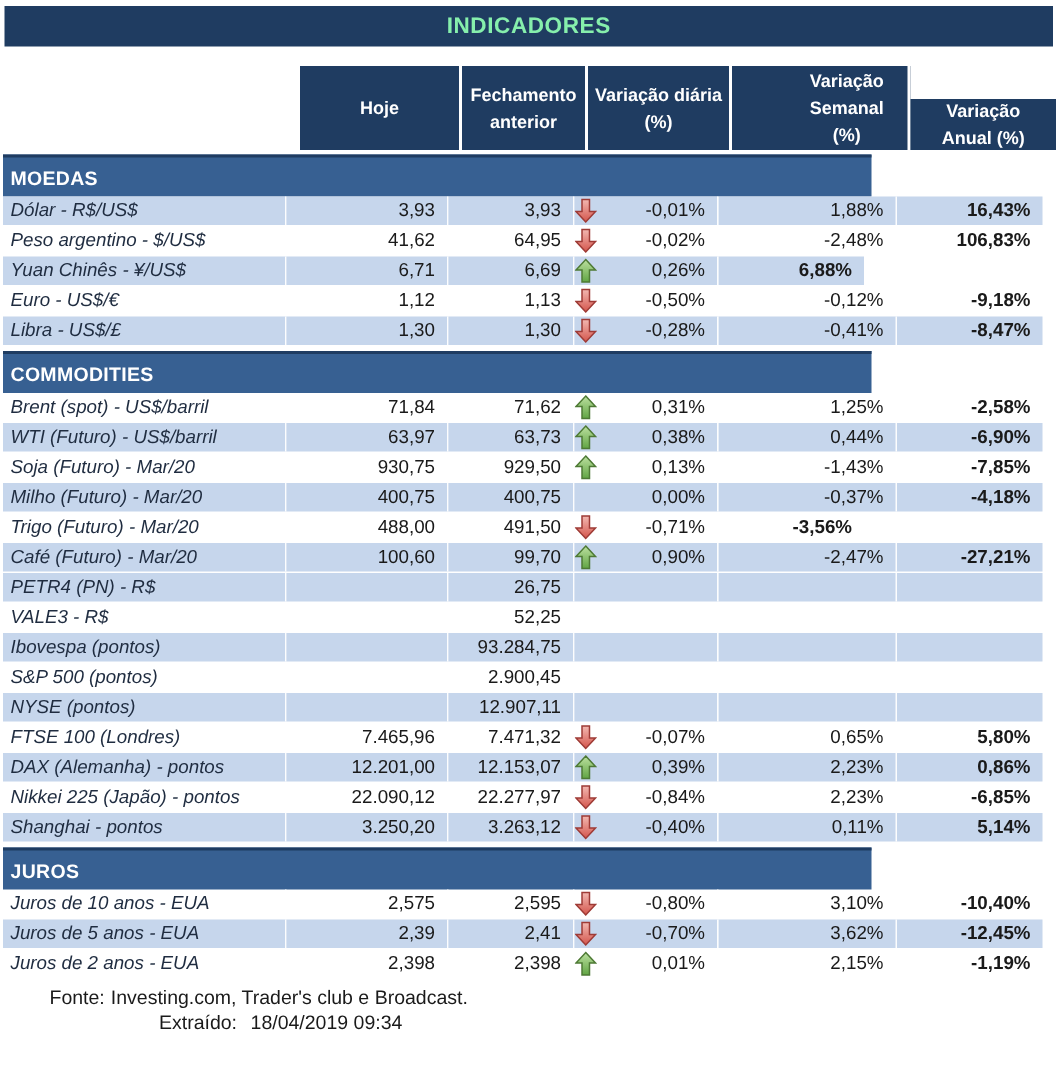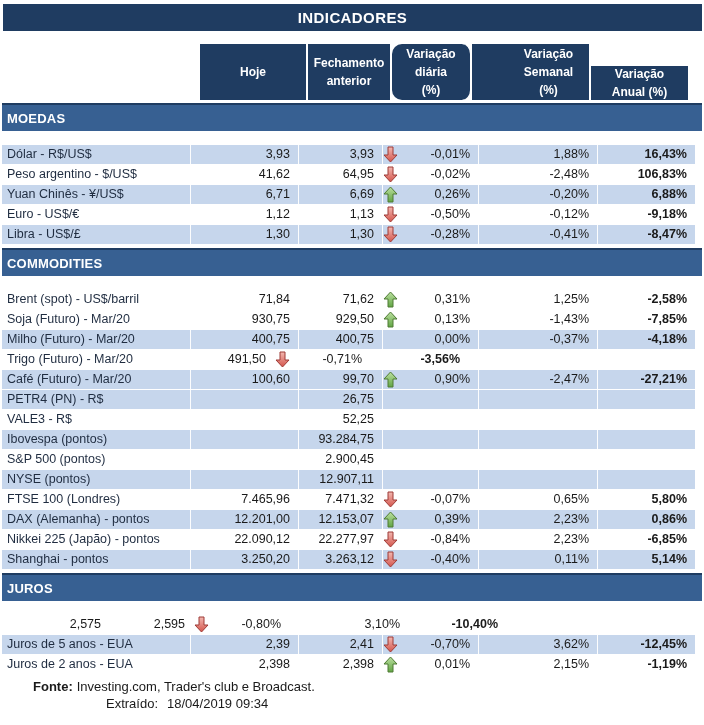--- a/index.html
+++ b/index.html
@@ -2,57 +2,57 @@
 <html style="--navy: #1F3C61; --band: #376092; --rowblue: #C6D6EC;"><head>
 <meta charset="utf-8">
 <style>
   * { box-sizing: border-box; margin: 0; padding: 0; }
   html, body { width: 704px; height: 725px; background: #ffffff; overflow: hidden; }
   body { font-family: "Liberation Sans", sans-serif; }
   .sheet { position: relative; width: 704px; height: 725px; }
 
   .title-bar {
     margin: 4px 2px 0 3px; height: 27px; background: var(--navy);
-    color: #ffffff; font-weight: bold; font-size: 15px; letter-spacing: .4px;
+    color: #86efac; font-weight: bold; font-size: 15px; letter-spacing: .4px;
     display: flex; align-items: center; justify-content: center;
   }
 
   .col-header { display: flex; margin-left: 2px; margin-top: 13px; height: 56px; }
   .col-spacer { width: 198px; }
   .h-cell {
     background: var(--navy); color: #fff; font-weight: bold; font-size: 12px;
     display: flex; align-items: center; justify-content: center; text-align: center;
     white-space: pre-line; line-height: 1.5; border-right: 2px solid #fff;
   }
   .h-cell:last-child { border-right: none; }
-  .w-hoje { width: 108px; } .w-fech { width: 84px; } .w-vd { width: 80px; border-radius: 10px; }
+  .w-hoje { width: 108px; } .w-fech { width: 84px; } .w-vd { width: 96px; }
   .w-vs { width: 119px; padding-left: 36px; } .w-va { width: 97px; margin-top: 22px; }
 
   .band {
-    margin-left: 2px; margin-top: 3px; margin-bottom: 14px; width: 700px; height: 28px;
+    margin-left: 2px; margin-top: 3px; margin-bottom: 0; width: 579px; height: 28px;
     background: var(--band); border-top: 2px solid var(--navy);
     color: #fff; font-weight: bold; font-size: 13px; letter-spacing: .2px;
     display: flex; align-items: center; padding-left: 5px;
   }
 
   .row { display: flex; margin-left: 2px; width: 700px; height: 20px; border-bottom: 1px solid #fff; }
   .row.shaded .cell { background: var(--rowblue); }
   .cell {
     height: 100%; font-size: 12.5px; line-height: 19px; color: #1a1a1a;
     border-right: 1px solid rgba(255,255,255,.95); overflow: hidden; white-space: nowrap;
   }
   .cell:last-child { border-right: none; font-weight: bold; }
-  .c-label { width: 189px; padding-left: 5px; color: #1f2c40; }
+  .c-label { width: 189px; padding-left: 5px; color: #1f2c40; font-style: italic; }
   .c-hoje { width: 108px; } .c-fech { width: 84px; } .c-vd { width: 96px; position: relative; }
   .c-vs { width: 119px; } .c-va { width: 97px; }
   .num { text-align: right; padding-right: 8px; }
   .c-vd .arrow { position: absolute; left: 0; top: 1px; }
 
   .footer { margin-left: 3px; margin-top: 4px; font-size: 13px; color: #1a1a1a; }
-  .footer .line1 .bold { font-weight: bold; padding-left: 30px; }
+  .footer .line1 .bold { font-weight: normal; padding-left: 30px; }
   .footer .line1 .rest { margin-left: 4px; }
   .footer .line2 { margin-left: 103px; margin-top: 2px; }
   .footer .line2 .val { margin-left: 9px; }
 </style>
 </head>
 <body>
 
 <svg width="0" height="0" style="position:absolute" aria-hidden="true">
   <defs>
     <linearGradient id="gUp" x1="0" y1="0" x2="0" y2="1">
@@ -104,21 +104,20 @@
         <div class="cell c-vs num">-2,48%</div>
         <div class="cell c-va num">106,83%</div>
       </div>
       <div class="row shaded">
         <div class="cell c-label">Yuan Chinês - ¥/US$</div>
         <div class="cell c-hoje num">6,71</div>
         <div class="cell c-fech num">6,69</div>
         <div class="cell c-vd num"><span class="arrow"><svg width="15" height="17" viewBox="0 0 15 17">
               <path d="M7.5 1 L14 8 H10 V16 H5 V8 H1 Z" fill="url(#gUp)" stroke="#4E7A35" stroke-width="1"></path>
             </svg></span><span>0,26%</span></div>
-        <div class="cell c-vs num">-0,20%</div>
         <div class="cell c-va num">6,88%</div>
       </div>
       <div class="row">
         <div class="cell c-label">Euro - US$/€</div>
         <div class="cell c-hoje num">1,12</div>
         <div class="cell c-fech num">1,13</div>
         <div class="cell c-vd num"><span class="arrow"><svg width="15" height="17" viewBox="0 0 15 17">
               <path d="M7.5 16 L1 9 H5 V1 H10 V9 H14 Z" fill="url(#gDown)" stroke="#9E3B36" stroke-width="1"></path>
             </svg></span><span>-0,50%</span></div>
         <div class="cell c-vs num">-0,12%</div>
@@ -137,20 +136,30 @@
       <div class="band">COMMODITIES</div>
       <div class="row">
         <div class="cell c-label">Brent (spot) - US$/barril</div>
         <div class="cell c-hoje num">71,84</div>
         <div class="cell c-fech num">71,62</div>
         <div class="cell c-vd num"><span class="arrow"><svg width="15" height="17" viewBox="0 0 15 17">
               <path d="M7.5 1 L14 8 H10 V16 H5 V8 H1 Z" fill="url(#gUp)" stroke="#4E7A35" stroke-width="1"></path>
             </svg></span><span>0,31%</span></div>
         <div class="cell c-vs num">1,25%</div>
         <div class="cell c-va num">-2,58%</div>
+      </div>
+      <div class="row shaded">
+        <div class="cell c-label">WTI (Futuro) - US$/barril</div>
+        <div class="cell c-hoje num">63,97</div>
+        <div class="cell c-fech num">63,73</div>
+        <div class="cell c-vd num"><span class="arrow"><svg width="15" height="17" viewBox="0 0 15 17">
+              <path d="M7.5 1 L14 8 H10 V16 H5 V8 H1 Z" fill="url(#gUp)" stroke="#4E7A35" stroke-width="1"></path>
+            </svg></span><span>0,38%</span></div>
+        <div class="cell c-vs num">0,44%</div>
+        <div class="cell c-va num">-6,90%</div>
       </div>
       <div class="row">
         <div class="cell c-label">Soja (Futuro) - Mar/20</div>
         <div class="cell c-hoje num">930,75</div>
         <div class="cell c-fech num">929,50</div>
         <div class="cell c-vd num"><span class="arrow"><svg width="15" height="17" viewBox="0 0 15 17">
               <path d="M7.5 1 L14 8 H10 V16 H5 V8 H1 Z" fill="url(#gUp)" stroke="#4E7A35" stroke-width="1"></path>
             </svg></span><span>0,13%</span></div>
         <div class="cell c-vs num">-1,43%</div>
         <div class="cell c-va num">-7,85%</div>
@@ -158,20 +167,21 @@
       <div class="row shaded">
         <div class="cell c-label">Milho (Futuro) - Mar/20</div>
         <div class="cell c-hoje num">400,75</div>
         <div class="cell c-fech num">400,75</div>
         <div class="cell c-vd num"><span>0,00%</span></div>
         <div class="cell c-vs num">-0,37%</div>
         <div class="cell c-va num">-4,18%</div>
       </div>
       <div class="row">
         <div class="cell c-label">Trigo (Futuro) - Mar/20</div>
+        <div class="cell c-hoje num">488,00</div>
         <div class="cell c-fech num">491,50</div>
         <div class="cell c-vd num"><span class="arrow"><svg width="15" height="17" viewBox="0 0 15 17">
               <path d="M7.5 16 L1 9 H5 V1 H10 V9 H14 Z" fill="url(#gDown)" stroke="#9E3B36" stroke-width="1"></path>
             </svg></span><span>-0,71%</span></div>
         <div class="cell c-va num">-3,56%</div>
       </div>
       <div class="row shaded">
         <div class="cell c-label">Café (Futuro) - Mar/20</div>
         <div class="cell c-hoje num">100,60</div>
         <div class="cell c-fech num">99,70</div>
@@ -256,20 +266,21 @@
         <div class="cell c-hoje num">3.250,20</div>
         <div class="cell c-fech num">3.263,12</div>
         <div class="cell c-vd num"><span class="arrow"><svg width="15" height="17" viewBox="0 0 15 17">
               <path d="M7.5 16 L1 9 H5 V1 H10 V9 H14 Z" fill="url(#gDown)" stroke="#9E3B36" stroke-width="1"></path>
             </svg></span><span>-0,40%</span></div>
         <div class="cell c-vs num">0,11%</div>
         <div class="cell c-va num">5,14%</div>
       </div>
       <div class="band">JUROS</div>
       <div class="row">
+        <div class="cell c-label">Juros de 10 anos - EUA</div>
         <div class="cell c-hoje num">2,575</div>
         <div class="cell c-fech num">2,595</div>
         <div class="cell c-vd num"><span class="arrow"><svg width="15" height="17" viewBox="0 0 15 17">
               <path d="M7.5 16 L1 9 H5 V1 H10 V9 H14 Z" fill="url(#gDown)" stroke="#9E3B36" stroke-width="1"></path>
             </svg></span><span>-0,80%</span></div>
         <div class="cell c-vs num">3,10%</div>
         <div class="cell c-va num">-10,40%</div>
       </div>
       <div class="row shaded">
         <div class="cell c-label">Juros de 5 anos - EUA</div>

